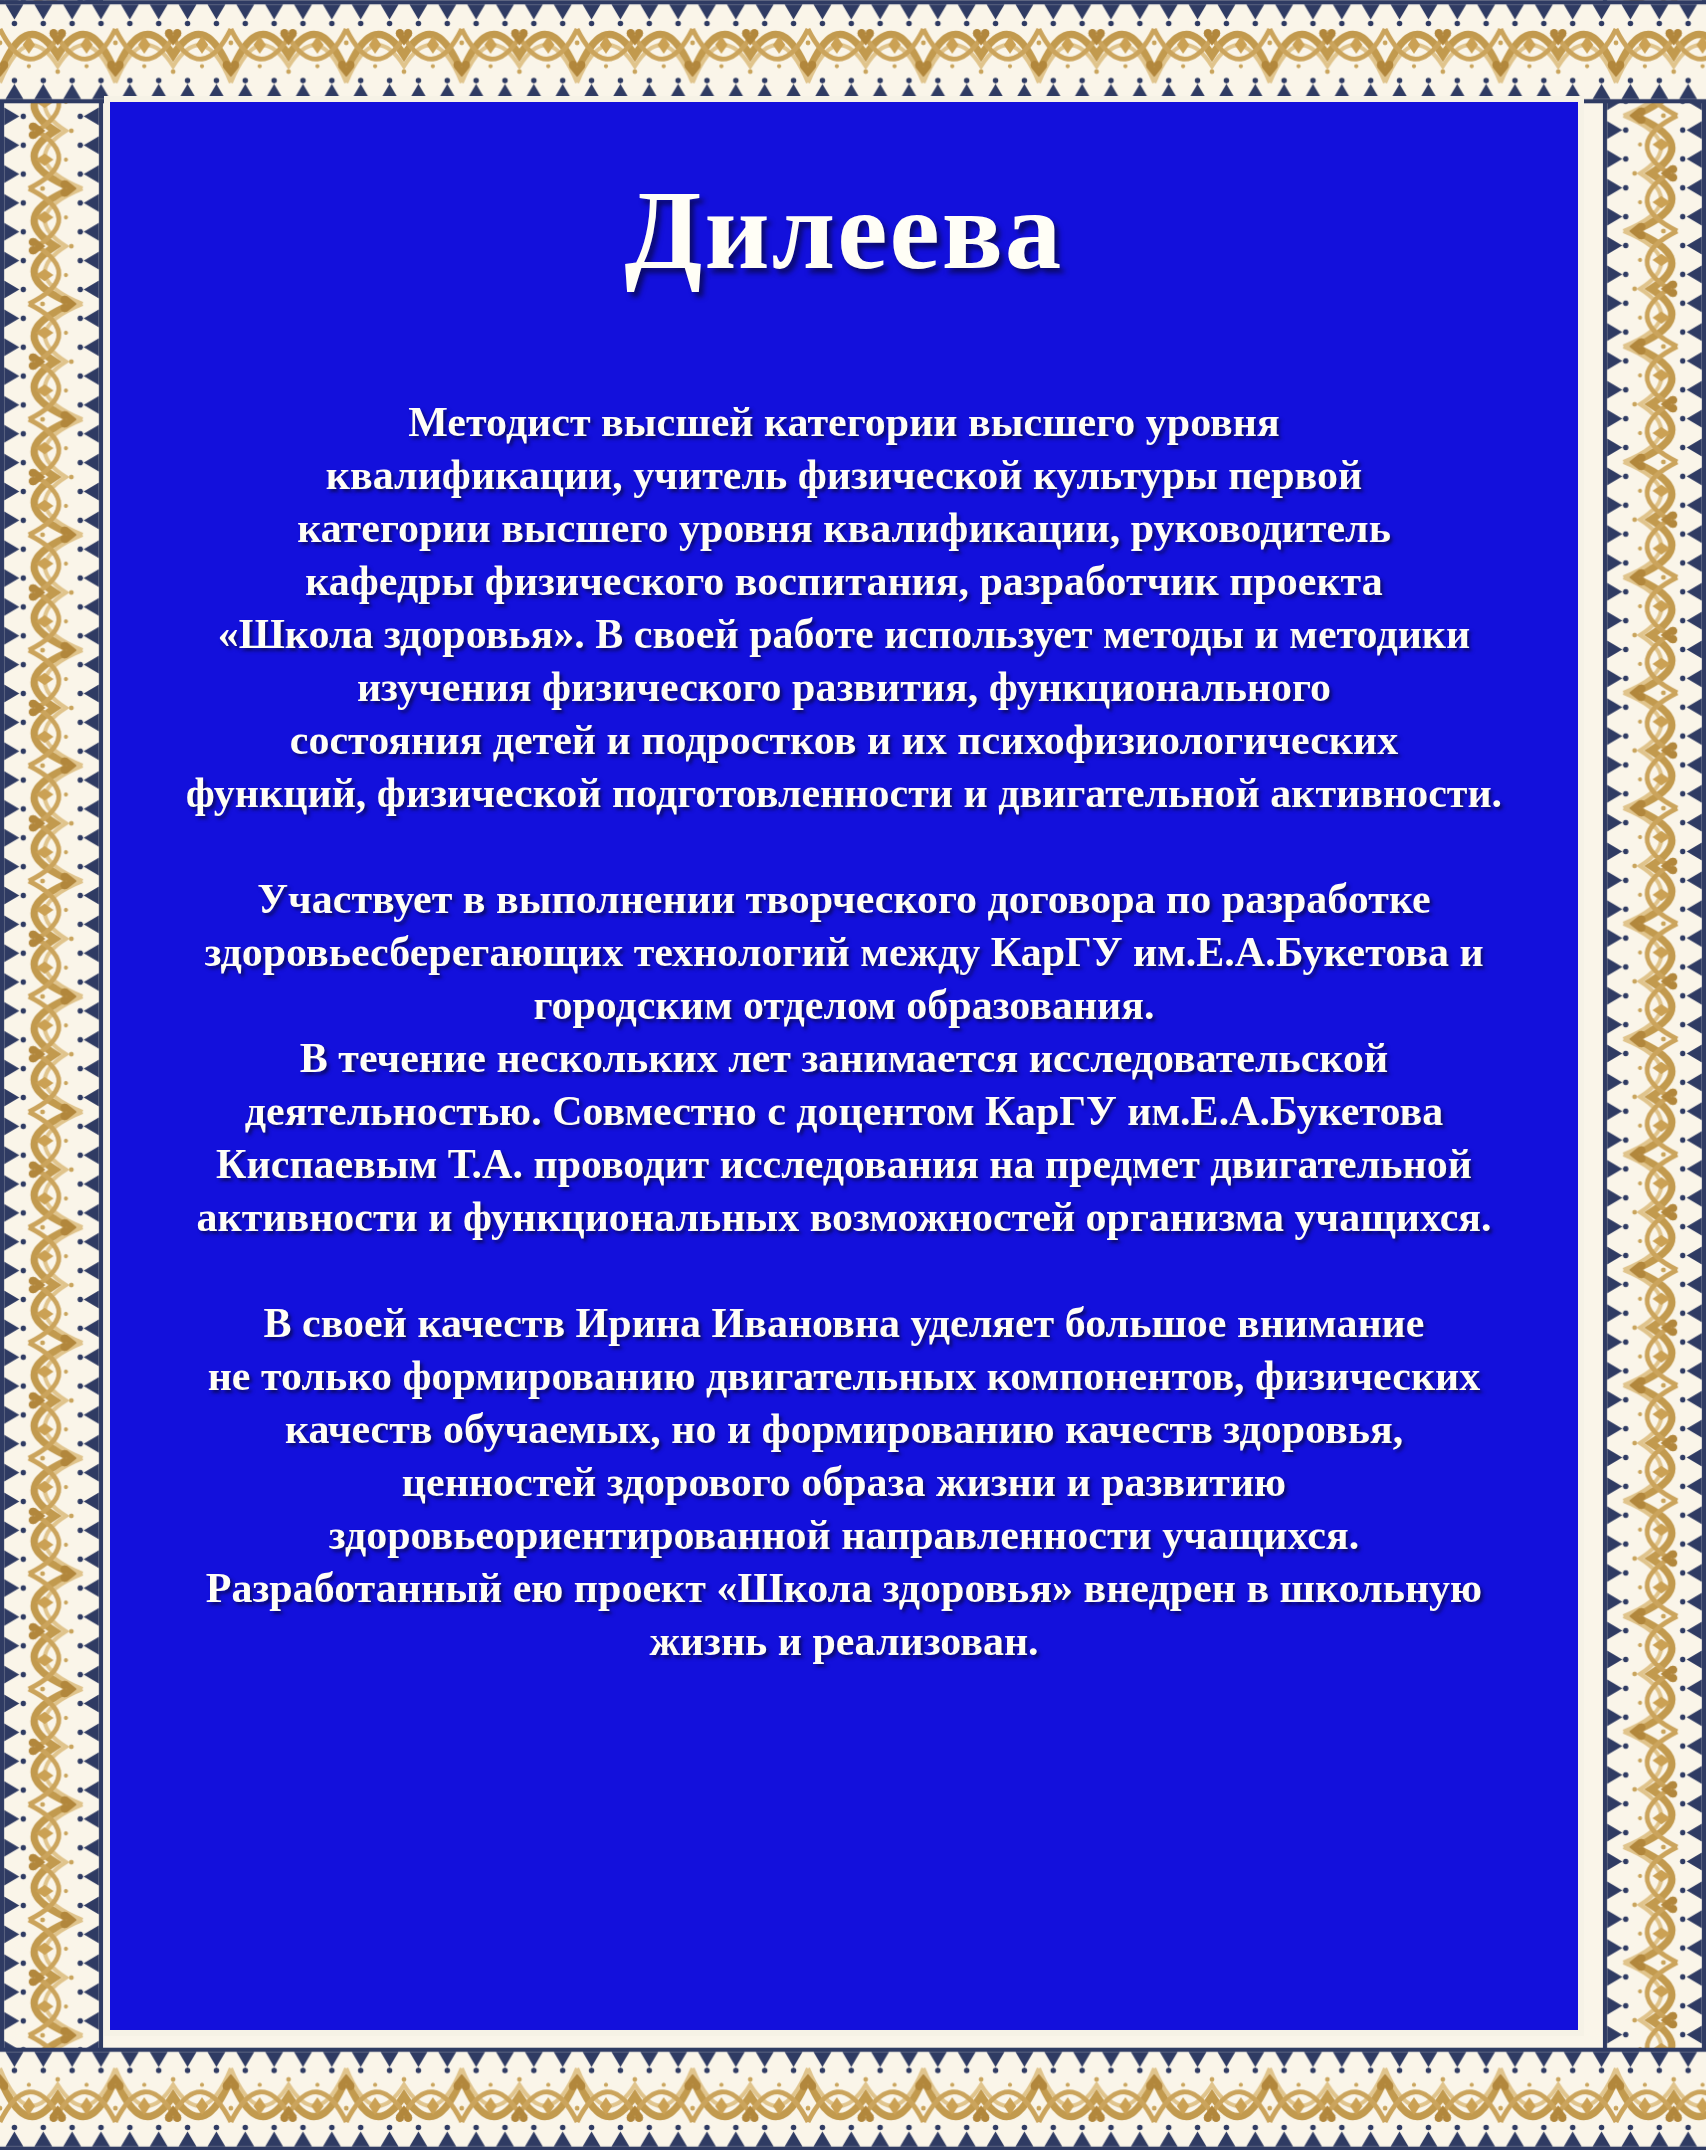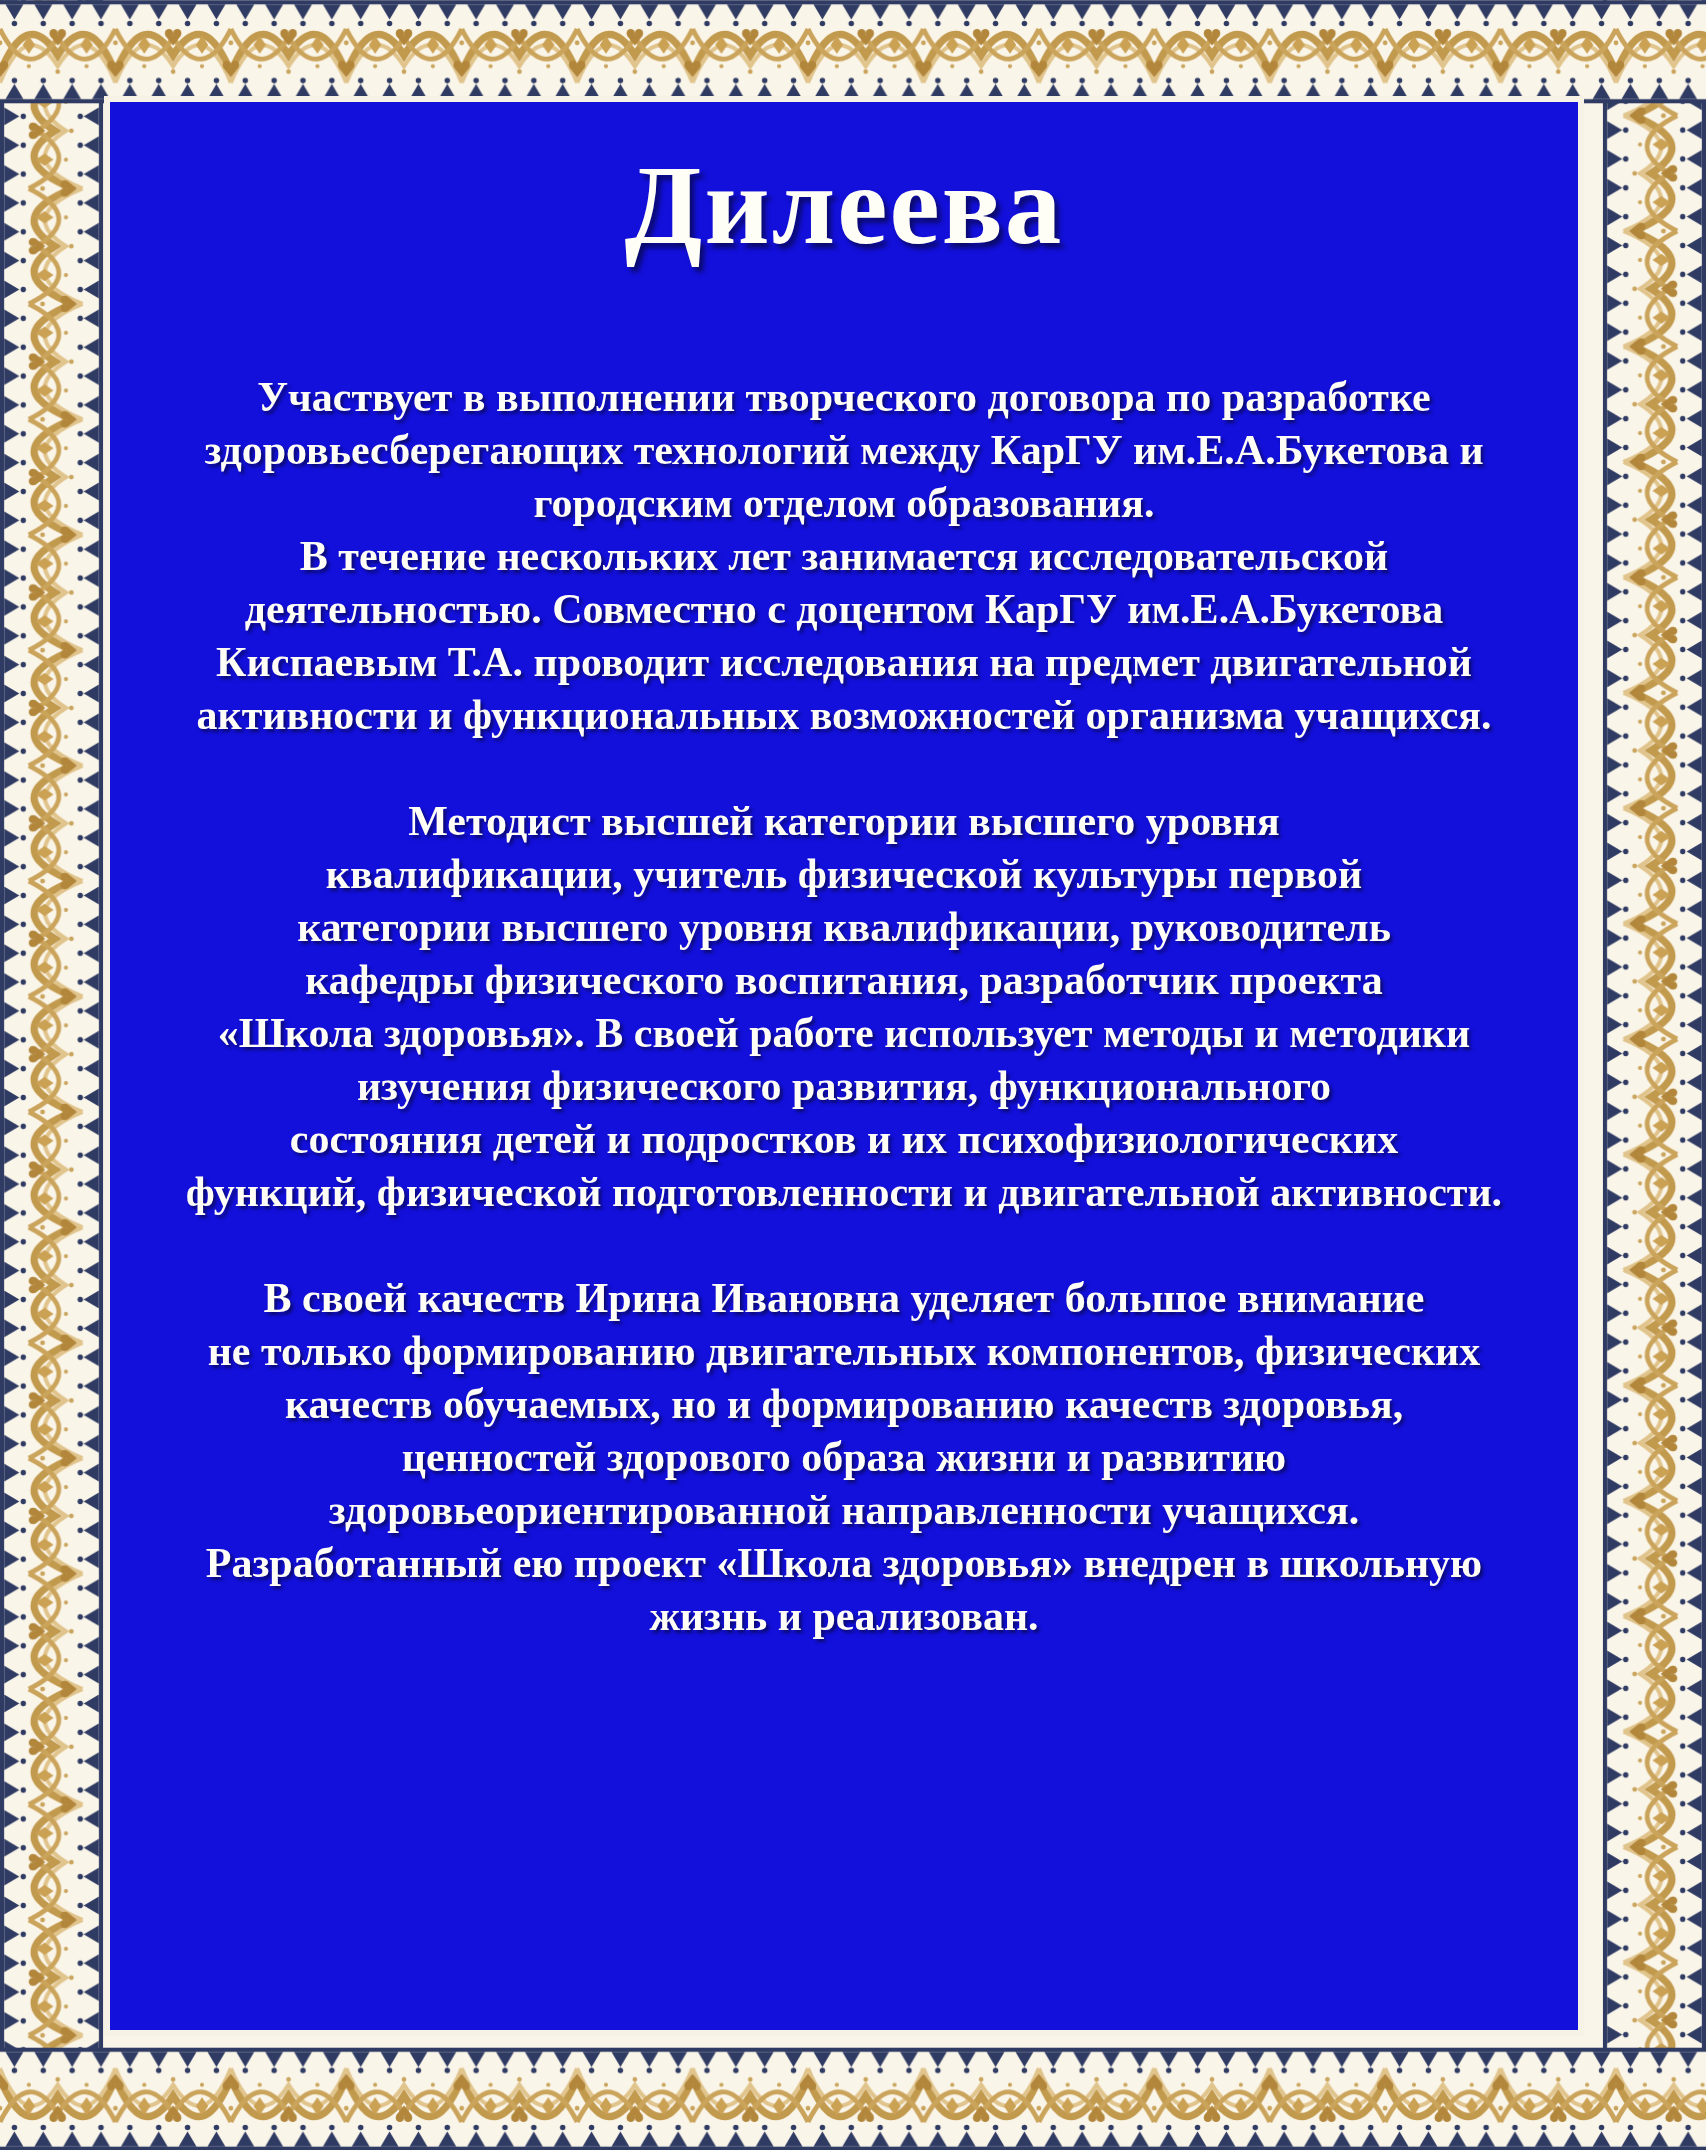--- a/index.html
+++ b/index.html
@@ -16,21 +16,21 @@
     background:var(--panel-blue,#1310DC);
     border:6.2px solid var(--frame-white,#F6F2E6);
     box-sizing:border-box;
   }
   .content{
     position:absolute;left:0;top:0;right:0;bottom:0;
     color:var(--text-color,#FFFEF6);
     font-weight:bold;text-align:center;
   }
   .title{
-    margin-top:44px;
+    margin-top:69px;
     font-size:113px;line-height:118px;letter-spacing:2.1px;
     text-shadow:4.1px 4.8px 4.8px rgba(8,8,70,.75);
   }
   .bio{
     margin-top:107px;
     font-size:42px;line-height:53px;
     text-shadow:2.7px 3.4px 3.4px rgba(8,8,70,.72);
   }
   .para{margin:0;padding:0;}
   .para + .para{margin-top:53px;}
@@ -100,38 +100,38 @@
 <div class="panel">
   <div class="content">
 
     <div class="title">
       <div class="line">Дилеева</div>
     </div>
 
     <div class="bio">
 
       <div class="para">
-        <div class="line">Участвует в выполнении творческого договора по разработке</div>
-        <div class="line">здоровьесберегающих технологий между КарГУ им.Е.А.Букетова и</div>
-        <div class="line">городским отделом образования.</div>
-        <div class="line">В течение нескольких лет занимается исследовательской</div>
-        <div class="line">деятельностью. Совместно с доцентом КарГУ им.Е.А.Букетова</div>
-        <div class="line">Киспаевым Т.А. проводит исследования на предмет двигательной</div>
-        <div class="line">активности и функциональных возможностей организма учащихся.</div>
-      </div>
-
-      <div class="para">
         <div class="line">Методист высшей категории высшего уровня</div>
         <div class="line">квалификации, учитель физической культуры первой</div>
         <div class="line">категории высшего уровня квалификации, руководитель</div>
         <div class="line">кафедры физического воспитания, разработчик проекта</div>
         <div class="line">«Школа здоровья». В своей работе использует методы и методики</div>
         <div class="line">изучения физического развития, функционального</div>
         <div class="line">состояния детей и подростков и их психофизиологических</div>
         <div class="line">функций, физической подготовленности и двигательной активности.</div>
+      </div>
+
+      <div class="para">
+        <div class="line">Участвует в выполнении творческого договора по разработке</div>
+        <div class="line">здоровьесберегающих технологий между КарГУ им.Е.А.Букетова и</div>
+        <div class="line">городским отделом образования.</div>
+        <div class="line">В течение нескольких лет занимается исследовательской</div>
+        <div class="line">деятельностью. Совместно с доцентом КарГУ им.Е.А.Букетова</div>
+        <div class="line">Киспаевым Т.А. проводит исследования на предмет двигательной</div>
+        <div class="line">активности и функциональных возможностей организма учащихся.</div>
       </div>
 
       <div class="para">
         <div class="line">В своей качеств Ирина Ивановна уделяет большое внимание</div>
         <div class="line">не только формированию двигательных компонентов, физических</div>
         <div class="line">качеств обучаемых, но и формированию качеств здоровья,</div>
         <div class="line">ценностей здорового образа жизни и развитию</div>
         <div class="line">здоровьеориентированной направленности учащихся.</div>
         <div class="line">Разработанный ею проект «Школа здоровья» внедрен в школьную</div>
         <div class="line">жизнь и реализован.</div>

